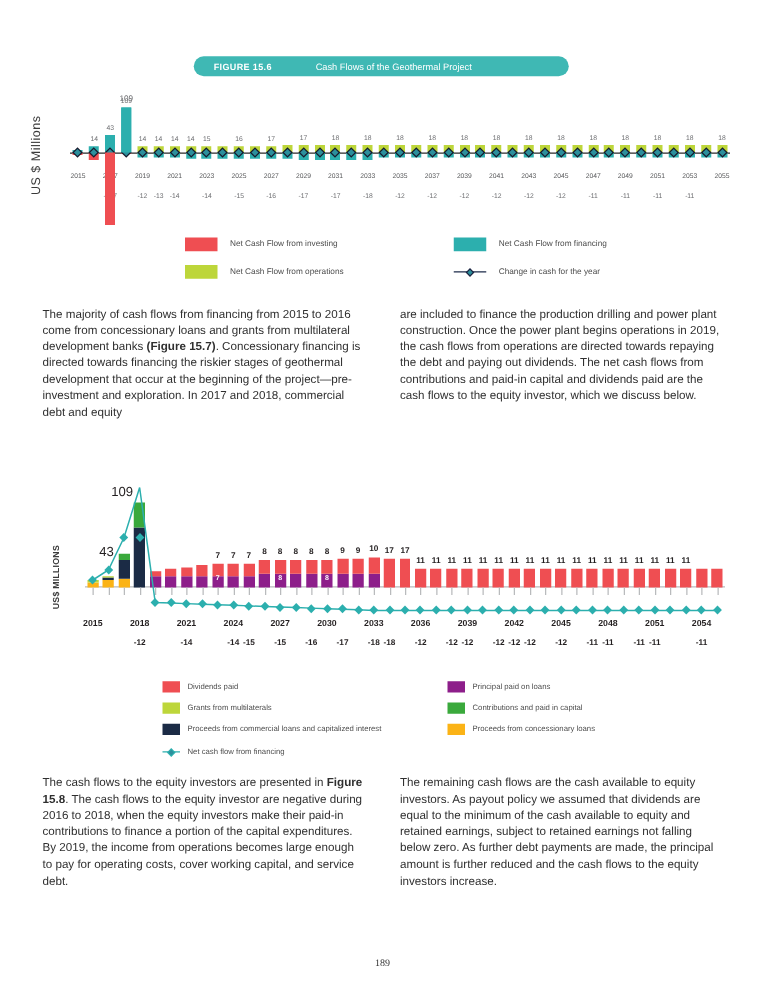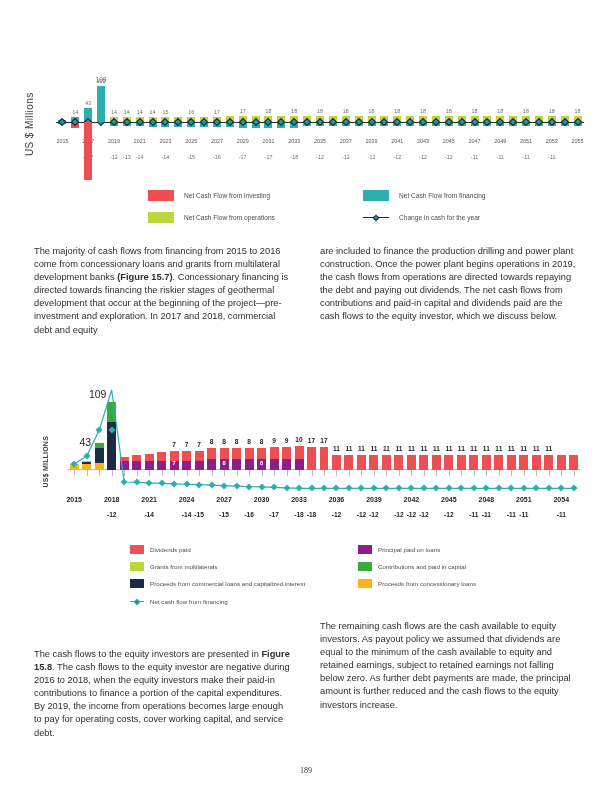--- a/index.html
+++ b/index.html
@@ -107,20 +107,24 @@
   .pageno{
     position:absolute;left:0;right:0;top:766px;text-align:center;
     font-size:8px;color:#333;font-family:"Liberation Serif", serif;
   }
 </style>
 </head>
 <body>
 
 <div class="page">
 
+  <div class="fig-bar" style="left:155px;top:45px;width:300px;">
+    <span class="fig-num">FIGURE 15.6</span>
+    <span class="fig-title">Cash Flows of the Geothermal Project</span>
+  </div>
 
   <div id="chart1">
     <div class="ylab1">US $ Millions</div>
     <div class="plot1" id="plot1">
       <div class="zeroline1"></div>
     <div class="col1" style="left: 2.44683px; width: 7.98439px;">
           <div class="bar b-finance" style="left: 0px; width: 100%; height: 1.98px; top: 52.02px;"></div>
           <div class="bar b-invest" style="left: 0px; width: 100%; height: 1.98px; top: 54px;"></div>
         </div>
         <div class="marker" style="left: 6.43902px; top: 54px;"></div>
@@ -677,21 +681,21 @@
       </div>
       <div class="lg-item" style="left: 0px; top: 51px;">
         <span class="sw line" style="width: 14px; margin-right: 6px;">
           <i style="background:#2cafae"></i>
           <b style="background:#2cafae"></b>
         </span>
         <span style="font-size: 6.2px;">Net cash flow from financing</span>
       </div>
     </div>
 
-  <div class="col-text" style="left:34px;top:620px;margin-top:28px;">
+  <div class="col-text" style="left:34px;top:620px;">
     <span>The cash flows to the equity investors are presented in </span><b>Figure 15.8</b><span>. The cash flows to the equity investor are negative during 2016 to 2018, when the equity investors make their paid-in contributions to finance a portion of the capital expenditures. By 2019, the income from operations becomes large enough to pay for operating costs, cover working capital, and service debt.</span>
   </div>
   <div class="col-text" style="left:320px;top:620px;">
     <span>The remaining cash flows are the cash available to equity investors. As payout policy we assumed that dividends are equal to the minimum of the cash available to equity and retained earnings, subject to retained earnings not falling below zero. As further debt payments are made, the principal amount is further reduced and the cash flows to the equity investors increase.</span>
   </div>
 
   <div class="pageno">189</div>
 </div>
 
 </body></html>

